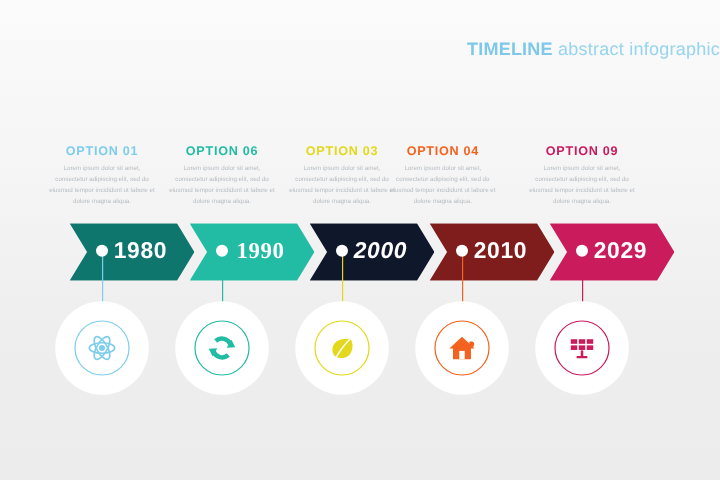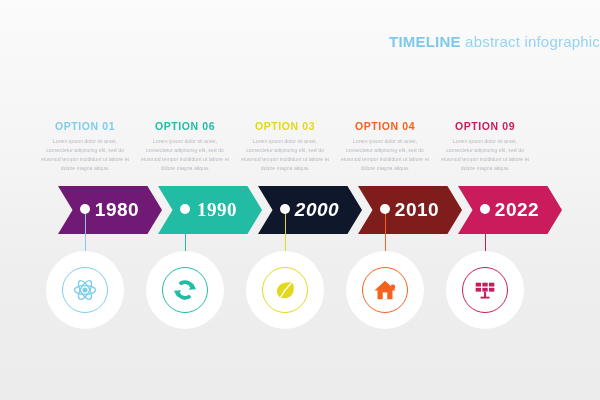--- a/index.html
+++ b/index.html
@@ -158,44 +158,44 @@
     <p class="col-body">Lorem ipsum dolor sit amet, consectetur adipiscing elit, sed do eiusmod tempor incididunt ut labore et dolore magna aliqua.</p>
   </div>
   <div class="col" style="left:137px;">
     <p class="col-head" style="color:#22bca4;">OPTION 06</p>
     <p class="col-body">Lorem ipsum dolor sit amet, consectetur adipiscing elit, sed do eiusmod tempor incididunt ut labore et dolore magna aliqua.</p>
   </div>
   <div class="col" style="left:237px;">
     <p class="col-head" style="color:#e4d81c;">OPTION 03</p>
     <p class="col-body">Lorem ipsum dolor sit amet, consectetur adipiscing elit, sed do eiusmod tempor incididunt ut labore et dolore magna aliqua.</p>
   </div>
-  <div class="col" style="left:337px;">
+  <div class="col" style="left:321px;">
     <p class="col-head" style="color:#f4621f;">OPTION 04</p>
     <p class="col-body">Lorem ipsum dolor sit amet, consectetur adipiscing elit, sed do eiusmod tempor incididunt ut labore et dolore magna aliqua.</p>
   </div>
   <div class="col" style="left:437px;">
     <p class="col-head" style="color:#ca1b5d;">OPTION 09</p>
     <p class="col-body">Lorem ipsum dolor sit amet, consectetur adipiscing elit, sed do eiusmod tempor incididunt ut labore et dolore magna aliqua.</p>
   </div>
 
   <div id="band">
-    <div class="arrow first" style="left:58px; background:#701a75;">
+    <div class="arrow first" style="left:58px; background:#0f766e;">
       <div class="arrow-year">1980</div>
     </div>
     <div class="arrow" style="left:158px; background:#22bca4;font-family:Liberation Serif, serif;">
       <div class="arrow-year">1990</div>
     </div>
     <div class="arrow" style="left:258px; background:#0f172a;font-style:italic;">
       <div class="arrow-year">2000</div>
     </div>
     <div class="arrow" style="left:358px; background:#7f1d1d;">
       <div class="arrow-year">2010</div>
     </div>
     <div class="arrow" style="left:458px; background:#ca1b5d;">
-      <div class="arrow-year">2022</div>
+      <div class="arrow-year">2029</div>
     </div>
   </div>
 
   <div class="stem" style="left:85px;  height:46px; background:#7ecdec;"></div>
   <div class="stem" style="left:185px; height:46px; background:#22bca4;"></div>
   <div class="stem" style="left:285px; height:46px; background:#e4d81c;"></div>
   <div class="stem" style="left:385px; height:46px; background:#f4621f;"></div>
   <div class="stem" style="left:485px; height:46px; background:#ca1b5d;"></div>
 
   <div class="node" style="left:80px;"></div>

